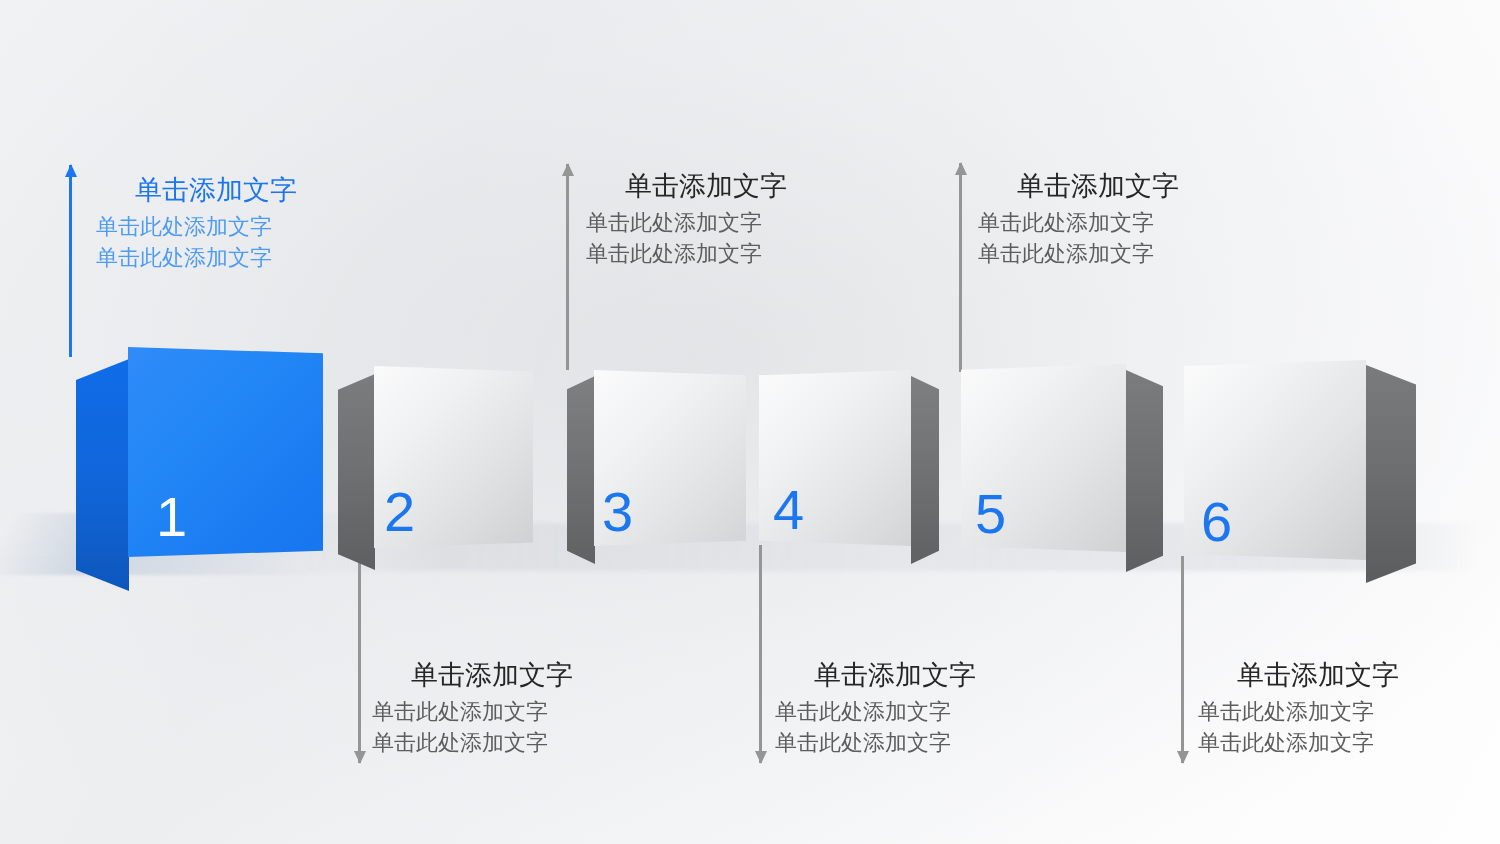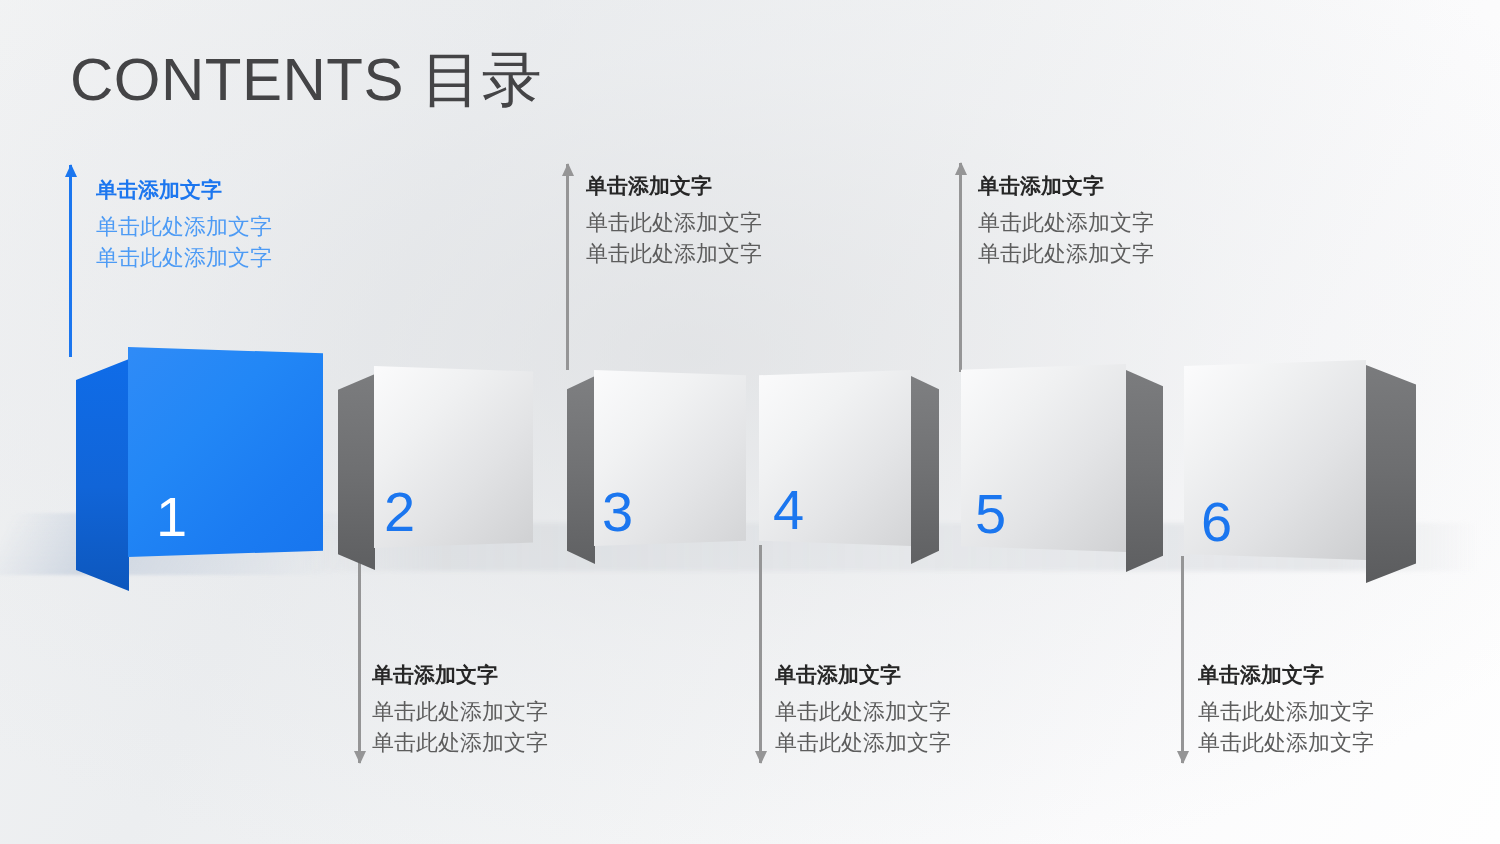--- a/index.html
+++ b/index.html
@@ -120,41 +120,41 @@
     border-top-width: 13px;
     border-top-style: solid;
   }
 
   
   .txtblock {
     position: absolute;
     white-space: nowrap;
   }
   .txtblock .head-line {
-    font-size: 21px;
+    font-size: 27px;
     line-height: 36px;
-    font-weight: 700;
+    font-weight: 400;
     margin-bottom: 3px;
+    margin-left: 39px;
   }
   .txtblock .sub-line {
     font-size: 22px;
     line-height: 31px;
     font-weight: 400;
   }
   .txtblock.blue .head-line { color: #1b76ef; }
   .txtblock.blue .sub-line  { color: #4d9bf5; }
   .txtblock.gray .head-line { color: #262626; }
   .txtblock.gray .sub-line  { color: #5d5d5d; }
 </style>
 </head>
 <body>
 
 <div class="slide">
 
-  <div class="title">CONTENTS 目录</div>
 
   <div class="ground">
     <div class="ground-left"></div>
     <div class="ground-mid"></div>
   </div>
 
   <div class="conn up" style="left:69px; top:165px; height:192px;">
     <div class="stem" style="background:#1b76ef;"></div>
     <div class="head" style="border-bottom-color:#1b76ef;"></div>
   </div>

